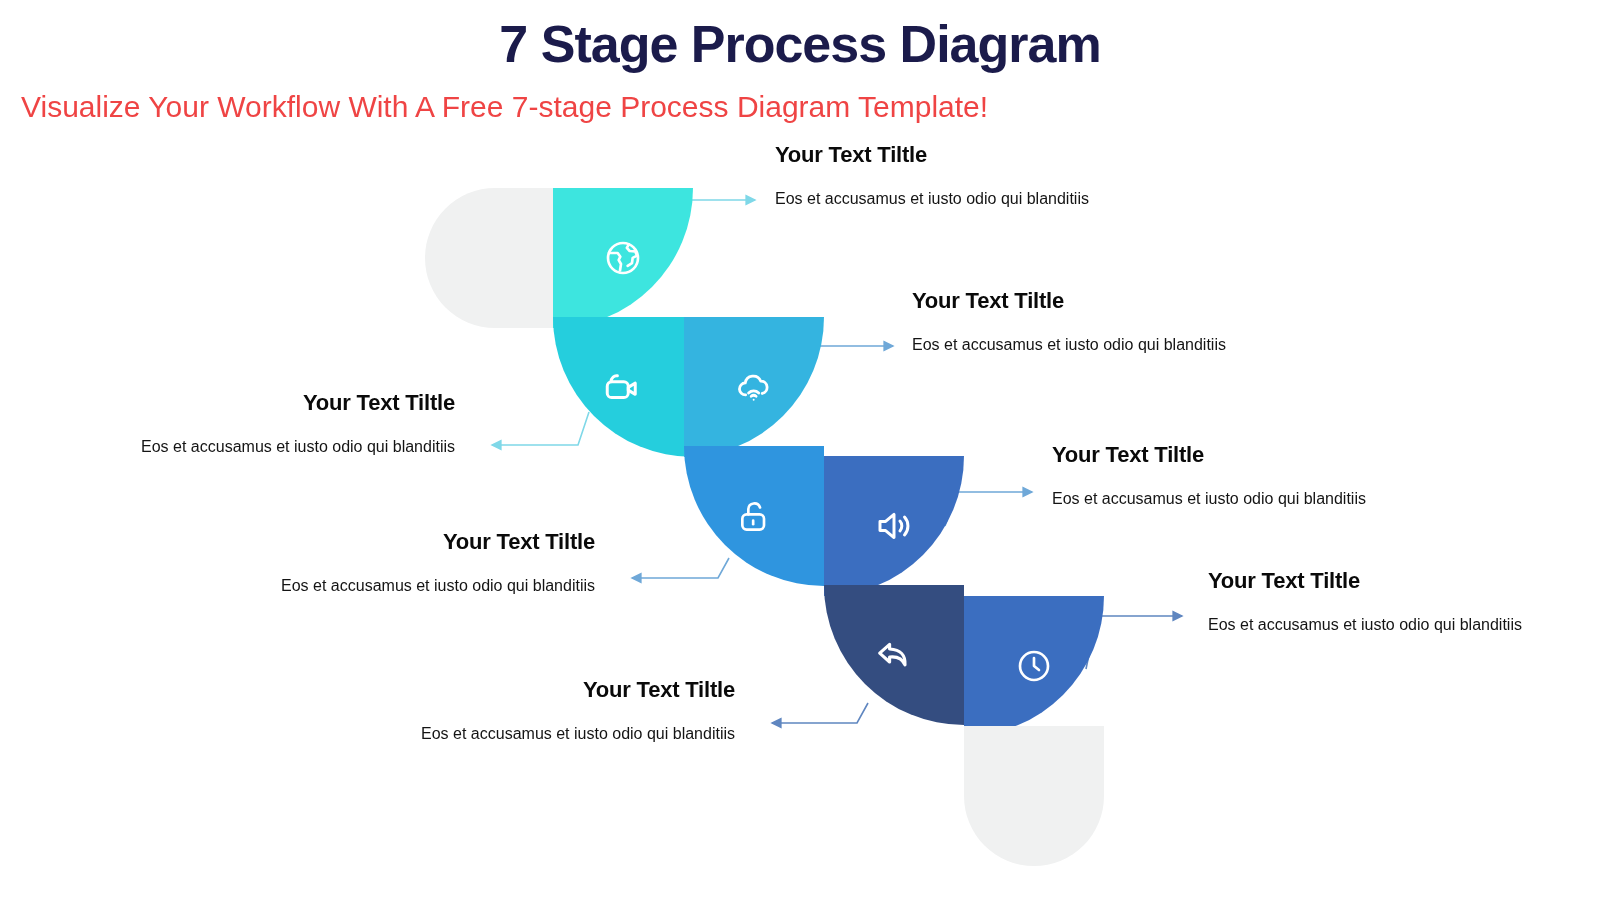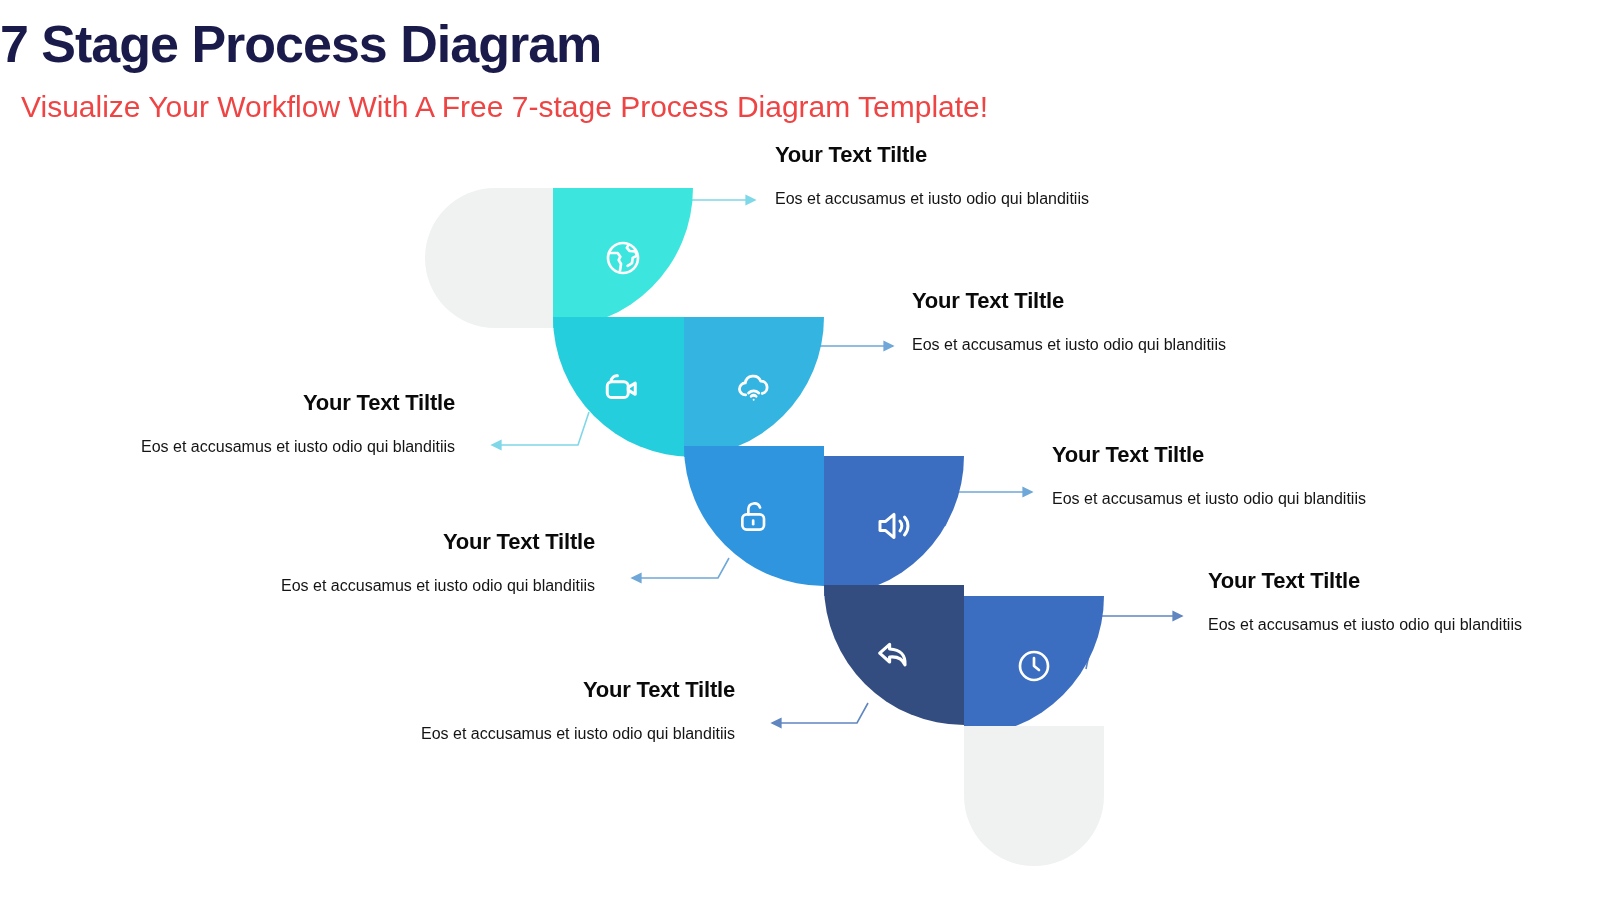--- a/index.html
+++ b/index.html
@@ -4,21 +4,21 @@
 <style>
   html,body{margin:0;padding:0;}
   body{
     width:1600px;height:900px;
     background:#ffffff;
     font-family:"Liberation Sans", sans-serif;
     overflow:hidden;
     position:relative;
   }
   #page-title{
-    position:absolute;left:0;top:14px;width:1600px;text-align:left;
+    position:absolute;left:0;top:14px;width:1600px;text-align:center;
     font-size:52px;font-weight:bold;color:#1b1b4b;letter-spacing:-1px;
   }
   #page-subtitle{
     position:absolute;left:0;top:90px;width:1600px;text-align:left;
     font-size:30px;font-weight:400;color:#ef4444;margin-left:21px;
   }
   #stage{position:absolute;left:0;top:0;width:1600px;height:772px;}
   .seg{position:absolute;width:140px;height:140px;}
   .seg .fill{position:absolute;inset:0;}
   .seg .ico{

